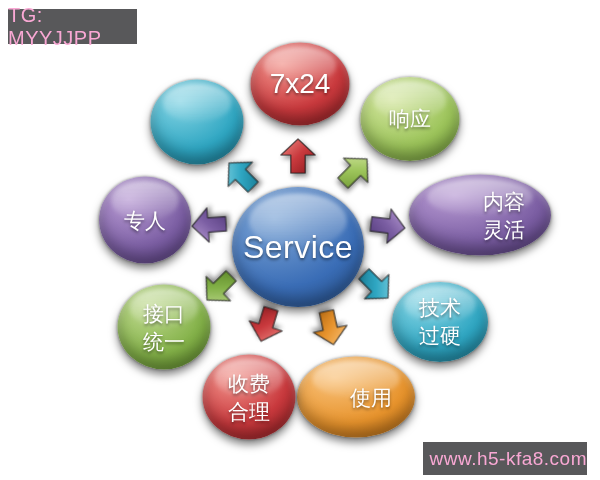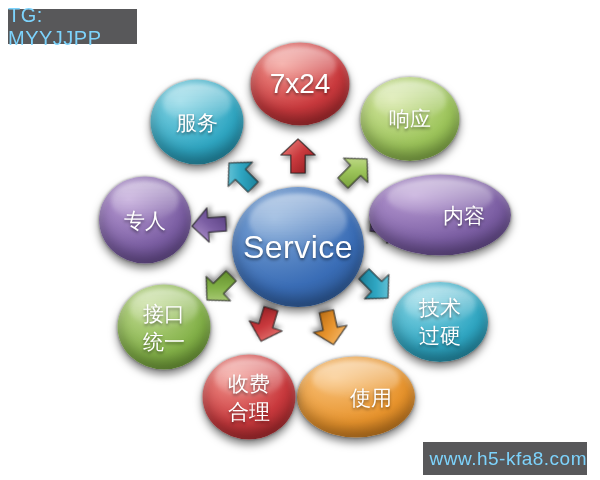--- a/index.html
+++ b/index.html
@@ -1,20 +1,20 @@
 <!DOCTYPE html>
 <html><head>
 <meta charset="utf-8">
 <style>
   html,body{margin:0;padding:0;background:#ffffff;}
   .stage{position:relative;width:600px;height:480px;background:#ffffff;overflow:hidden;
          font-family:"Liberation Sans","DejaVu Sans",sans-serif;}
 
   
-  .wm{position:absolute;background:#58585a;color:#7dd3fc;display:flex;align-items:center;
+  .wm{position:absolute;background:#58585a;color:#f9a8d4;display:flex;align-items:center;
       justify-content:center;letter-spacing:.5px;}
   .wm-top{left:8px;top:9px;width:129px;height:35px;font-size:20px;}
   .wm-bottom{left:423px;top:442px;width:164px;height:33px;font-size:19px;justify-content:flex-end;}
 
   
   .node{position:absolute;transform:translate(-50%,-50%);border-radius:50%;
         display:flex;flex-direction:column;align-items:center;justify-content:center;
         color:#fff;text-align:center;
         box-shadow:0 5px 9px rgba(0,0,0,.50), 0 0 3px rgba(0,0,0,.45),
                    inset 0 -9px 14px rgba(0,0,0,.28), inset 0 3px 6px rgba(255,255,255,.25);}
@@ -31,21 +31,21 @@
   .c-purple{background:radial-gradient(120% 112% at 32% 26%, #b99cd4 0%, #7b5ea3 52%, #472f6e 97%);}
   .c-teal  {background:radial-gradient(120% 112% at 32% 26%, #84d4e4 0%, #2fa6c2 52%, #0e6a84 97%);}
   .c-orange{background:radial-gradient(120% 112% at 32% 26%, #f9c27b 0%, #e7932c 52%, #9c5609 97%);}
   .c-green {background:radial-gradient(120% 112% at 32% 26%, #c0da90 0%, #83b148 52%, #4b751d 97%);}
 
   .service{left:298px;top:247px;width:132px;height:120px;}
   .service .nl{font-size:32px;letter-spacing:.5px;}
   .n1{left:300px;top:84px; width:99px;height:83px;}
   .n1 .nl{font-size:28px;}
   .n2{left:410px;top:119px;width:99px;height:84px;}
-  .n3{left:440px;top:215px;width:94px;height:81px;padding-left:48px;}
+  .n3{left:480px;top:215px;width:94px;height:81px;padding-left:48px;}
   .n4{left:440px;top:322px;width:96px;height:80px;}
   .n5{left:356px;top:397px;width:88px;height:81px;padding-left:30px;}
   .n6{left:249px;top:397px;width:93px;height:85px;}
   .n7{left:164px;top:327px;width:93px;height:85px;}
   .n8{left:145px;top:220px;width:92px;height:87px;}
   .n9{left:197px;top:122px;width:93px;height:85px;}
 
   
   .arrow{position:absolute;width:36px;height:36px;overflow:visible;
          filter:drop-shadow(2px 3px 2.5px rgba(0,0,0,.45));}
@@ -138,40 +138,40 @@
   </div>
 
   <div class="node n1 c-red">
     <span class="nl">7x24</span>
   </div>
   <div class="node n2 c-lime">
     <span class="nl">响应</span>
   </div>
   <div class="node n3 c-purple">
     <span class="nl">内容</span>
+    <span class="nl">灵活</span>
   </div>
   <div class="node n4 c-teal">
     <span class="nl">技术</span>
     <span class="nl">过硬</span>
   </div>
   <div class="node n5 c-orange">
     <span class="nl">使用</span>
   </div>
   <div class="node n6 c-red">
     <span class="nl">收费</span>
     <span class="nl">合理</span>
   </div>
   <div class="node n7 c-green">
     <span class="nl">接口</span>
     <span class="nl">统一</span>
   </div>
   <div class="node n8 c-purple">
     <span class="nl">专人</span>
   </div>
   <div class="node n9 c-teal">
-    <span class="nl">服务</span>
   </div>
 
   <div class="wm wm-bottom">
     <span>www.h5-kfa8.com</span>
   </div>
 
 </div>
 
 </body></html>

